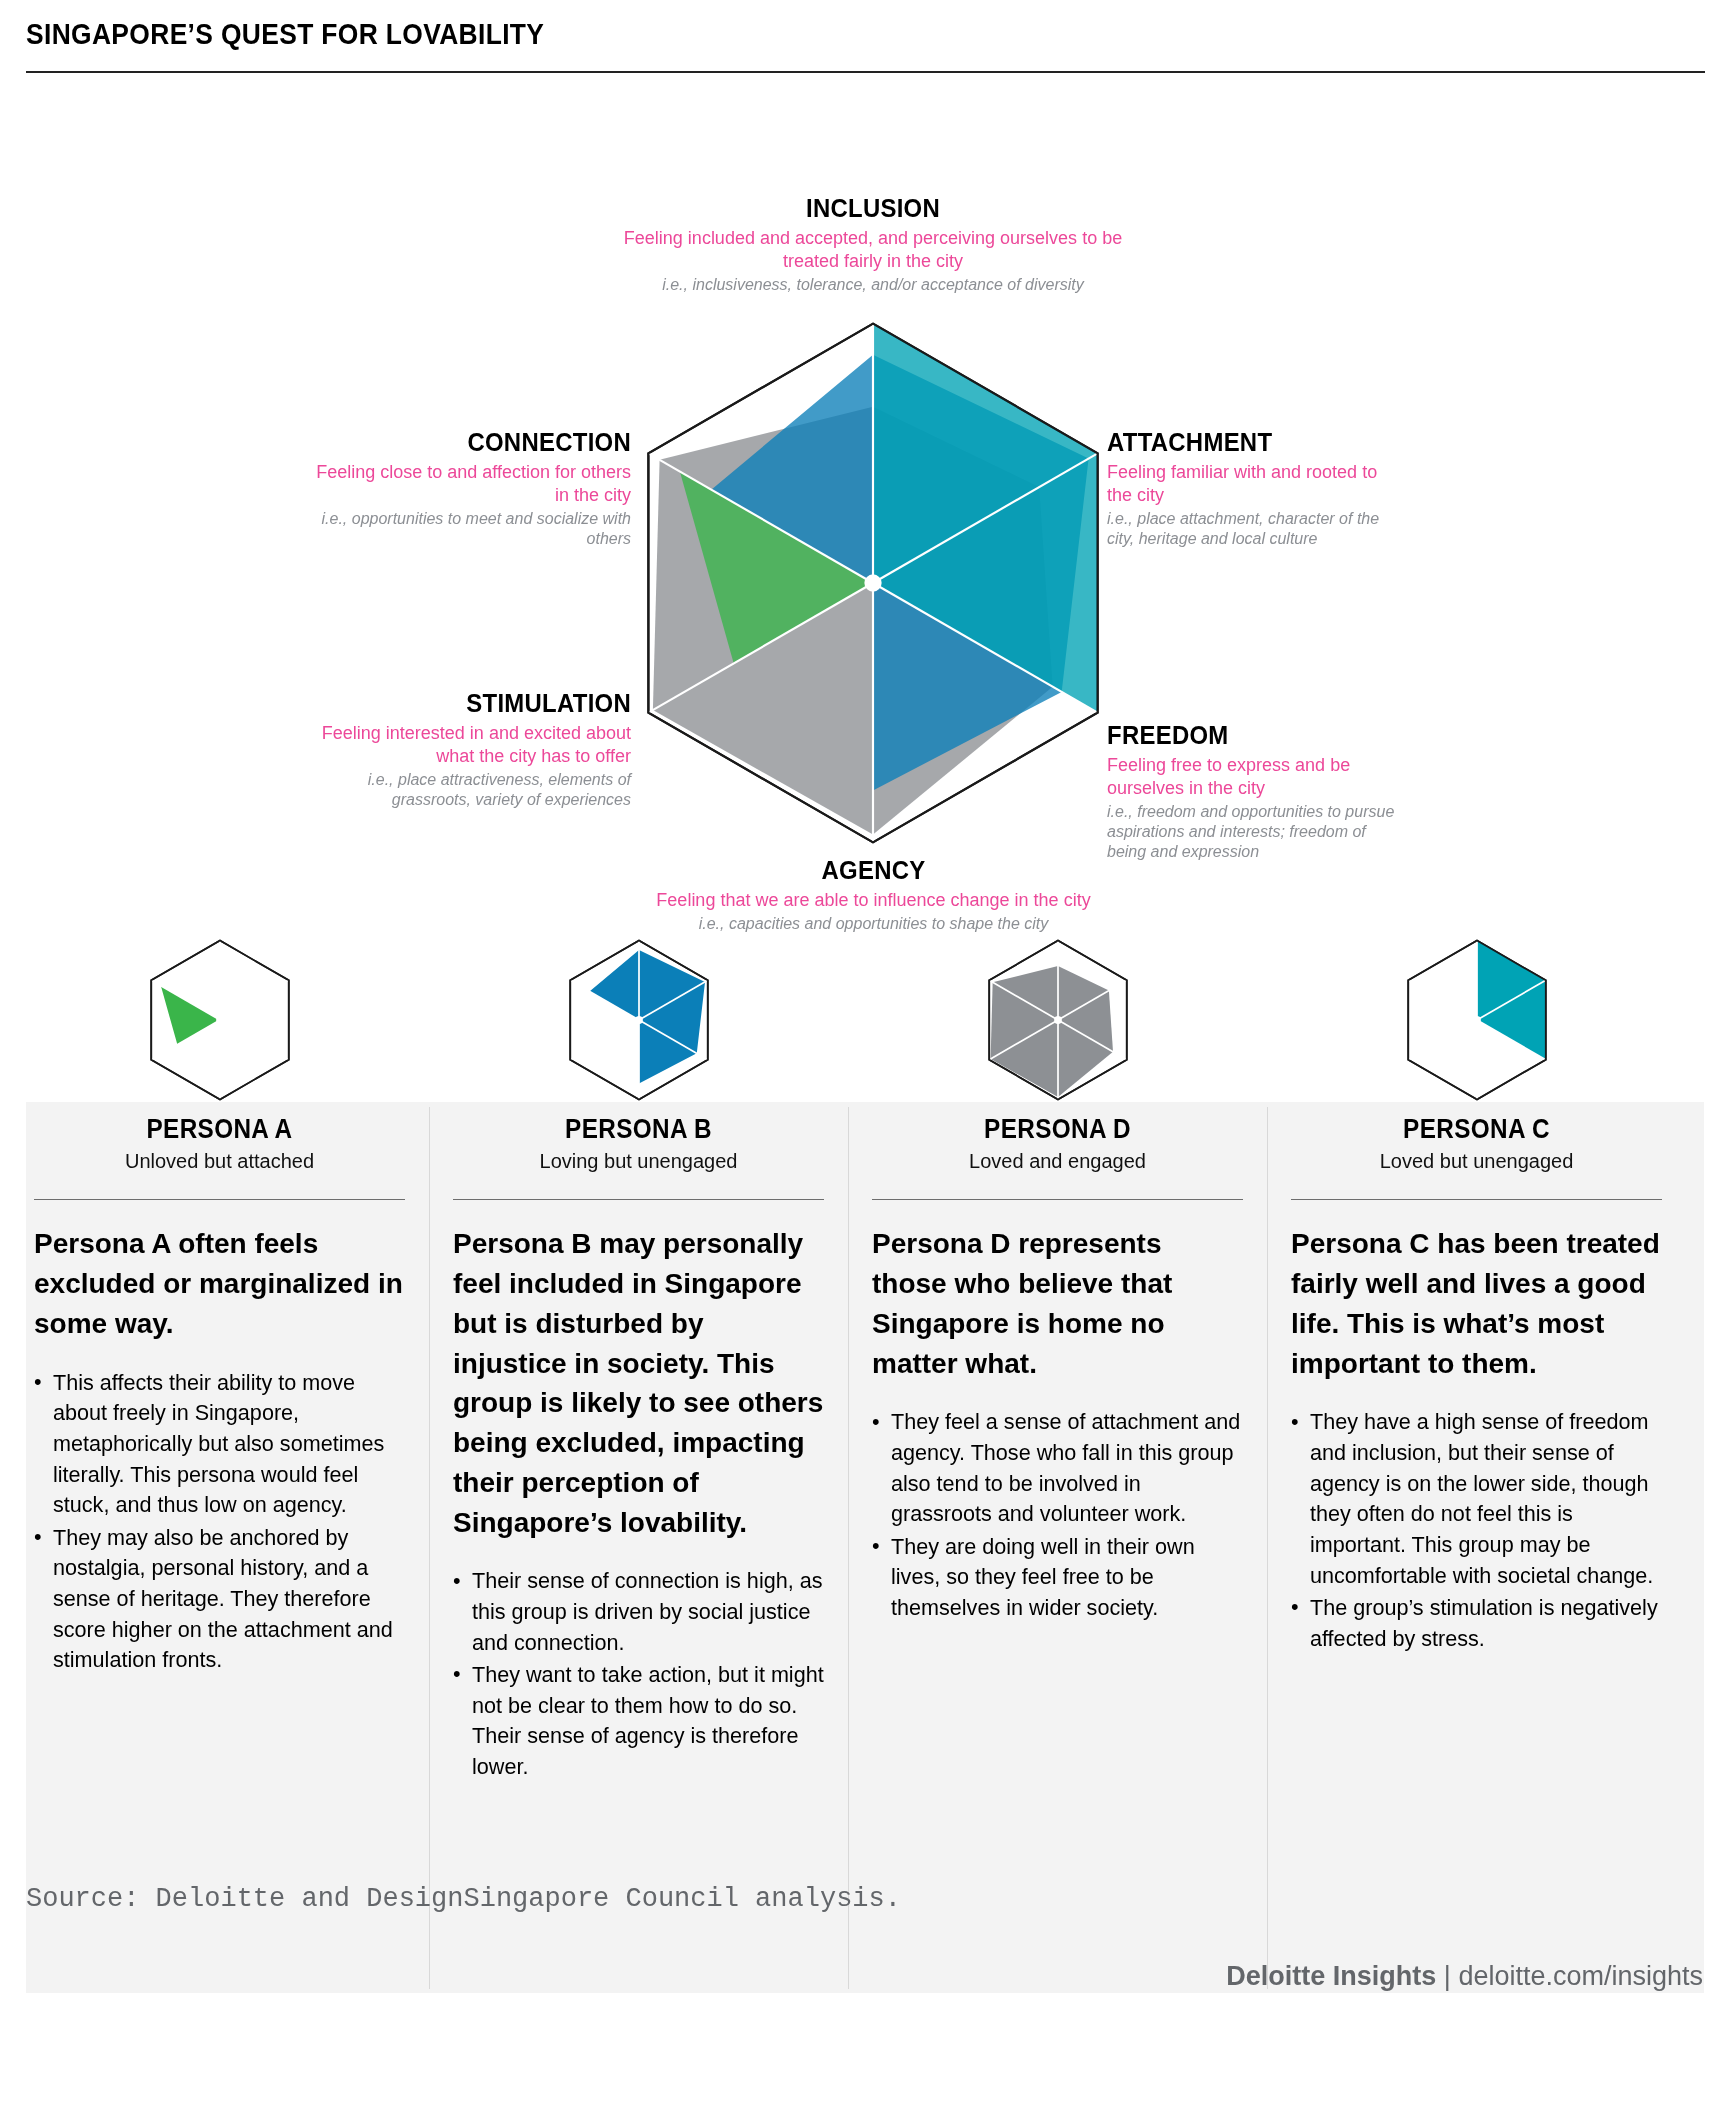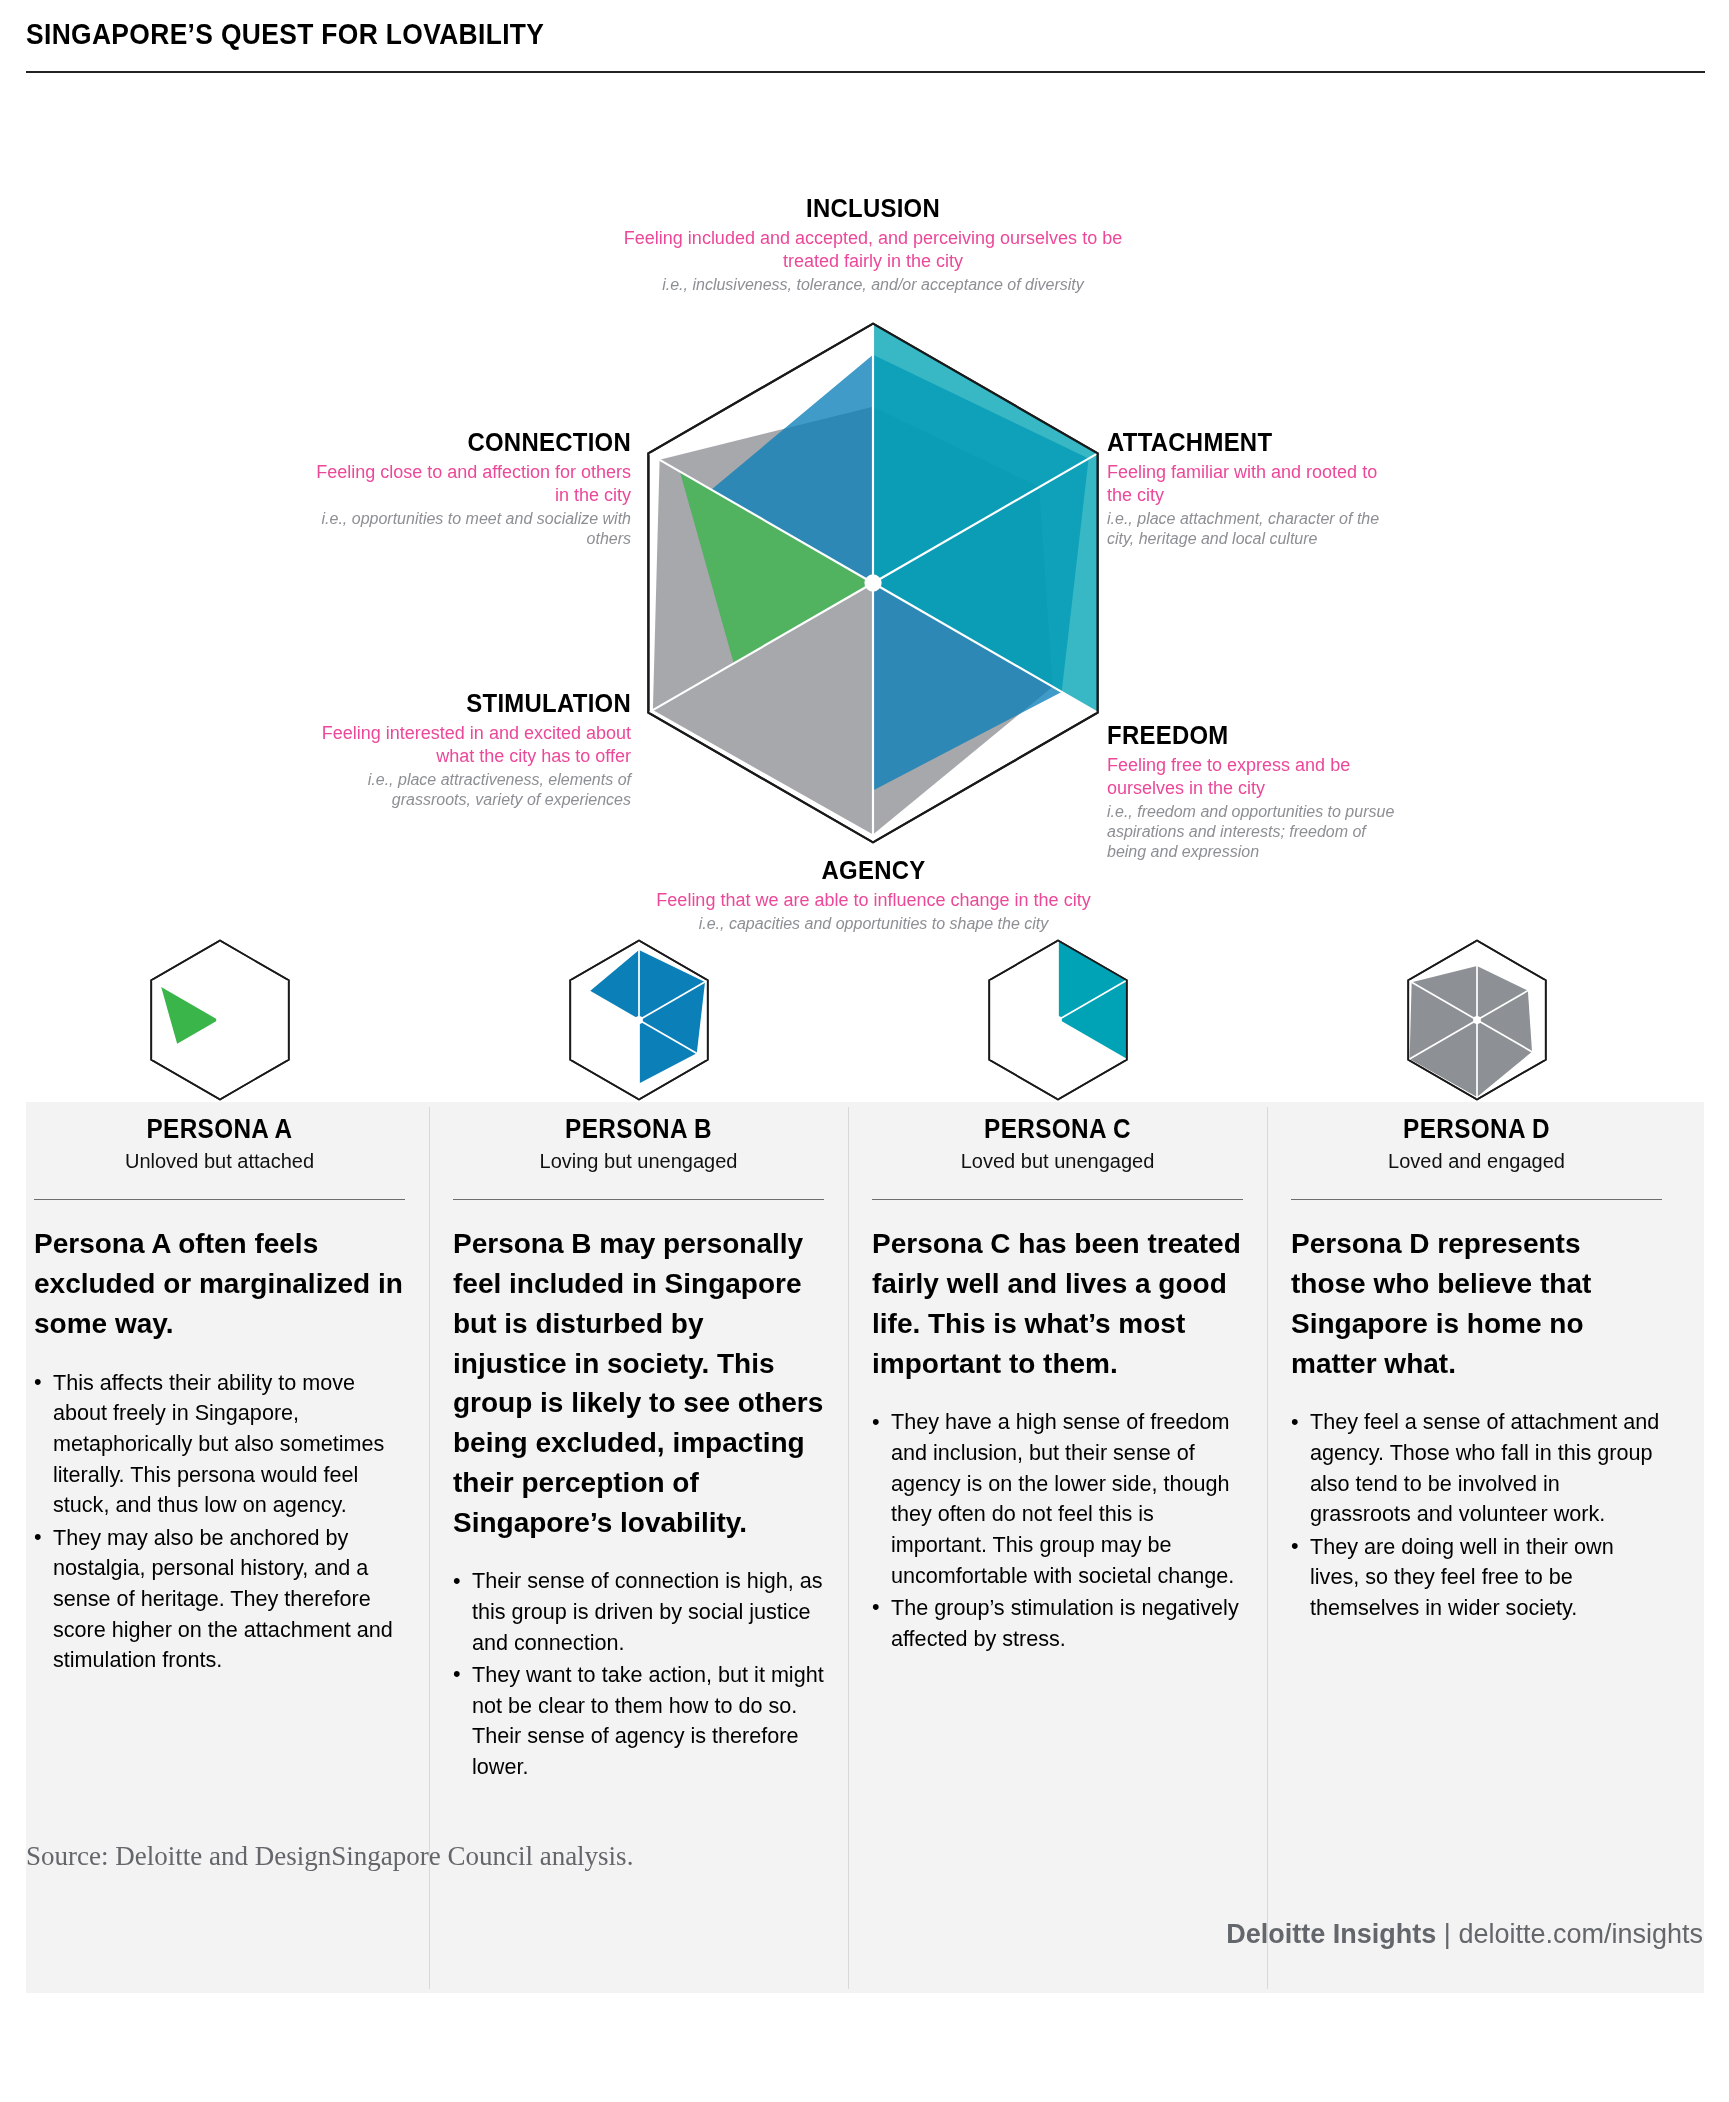--- a/index.html
+++ b/index.html
@@ -146,24 +146,24 @@
     content: "\2022";
     position: absolute;
     left: 0; top: -0.9px;
     font-size: 21.6px;
     color: #000;
   }
 
   
   #footer { position: relative; padding: 0 26px; }
   #source-line {
-    font-family: Liberation Serif, serif;
+    font-family: Liberation Mono, monospace;
     font-size: 27px;
     color: #63666a;
-    margin-top: 57px;
+    margin-top: 100px;
   }
   #brand-line {
     font-family: "Liberation Sans Narrow", "Liberation Sans", sans-serif;
     font-size: 27px;
     color: #63666a;
     text-align: right;
     margin-top: 47px;
     padding-bottom: 24px;
   }
   #brand-line .brand-strong { font-weight: 700; }
@@ -282,20 +282,45 @@
       <ul class="persona-bullets">
         <li>Their sense of connection is high, as this group is driven by social justice and connection.</li>
         <li>They want to take action, but it might not be clear to them how to do so. Their sense of agency is therefore lower.</li>
       </ul>
     </div>
 
     <div class="persona-col">
       <div class="persona-hex-wrap">
         <svg class="mini-radar" width="182" height="164" viewBox="0 0 210 190">
             <polygon points="105.00,3.00 184.67,49.00 184.67,141.00 105.00,187.00 25.33,141.00 25.33,49.00" fill="#ffffff" stroke="#1a1a1a" stroke-width="2"></polygon>
+            <polygon points="105.00,32.44 163.96,60.96 168.74,131.80 105.00,184.24 26.92,140.08 29.31,51.30" fill="#8d9094" fill-opacity="1" stroke="none"></polygon>
+            <line x1="105" y1="95" x2="105" y2="3" stroke="#ffffff" stroke-width="2"></line>
+            <line x1="105" y1="95" x2="184.67433714816838" y2="49.00000000000001" stroke="#ffffff" stroke-width="2"></line>
+            <line x1="105" y1="95" x2="184.67433714816838" y2="141" stroke="#ffffff" stroke-width="2"></line>
+            <line x1="105" y1="95" x2="105" y2="187" stroke="#ffffff" stroke-width="2"></line>
+            <line x1="105" y1="95" x2="25.325662851831638" y2="141" stroke="#ffffff" stroke-width="2"></line>
+            <line x1="105" y1="95" x2="25.325662851831652" y2="48.99999999999999" stroke="#ffffff" stroke-width="2"></line>
+            <polygon points="105.00,3.00 184.67,49.00 184.67,141.00 105.00,187.00 25.33,141.00 25.33,49.00" fill="none" stroke="#1a1a1a" stroke-width="2"></polygon>
+            <circle cx="105" cy="95" r="4.5" fill="#ffffff" stroke="none"></circle>
+          </svg>
+      </div>
+      <div class="persona-name">PERSONA D</div>
+      <div class="persona-sub">Loved and engaged</div>
+      <div class="persona-rule"></div>
+      <div class="persona-lead">Persona D represents those who believe that Singapore is home no matter what.</div>
+      <ul class="persona-bullets">
+        <li>They feel a sense of attachment and agency. Those who fall in this group also tend to be involved in grassroots and volunteer work.</li>
+        <li>They are doing well in their own lives, so they feel free to be themselves in wider society.</li>
+      </ul>
+    </div>
+
+    <div class="persona-col">
+      <div class="persona-hex-wrap">
+        <svg class="mini-radar" width="182" height="164" viewBox="0 0 210 190">
+            <polygon points="105.00,3.00 184.67,49.00 184.67,141.00 105.00,187.00 25.33,141.00 25.33,49.00" fill="#ffffff" stroke="#1a1a1a" stroke-width="2"></polygon>
             <polygon points="105.00,3.00 184.67,49.00 184.67,141.00 105.00,95.00 65.16,118.00 105.00,95.00" fill="#00a3b5" fill-opacity="1" stroke="none"></polygon>
             <line x1="105" y1="95" x2="105" y2="3" stroke="#ffffff" stroke-width="2"></line>
             <line x1="105" y1="95" x2="184.67433714816838" y2="49.00000000000001" stroke="#ffffff" stroke-width="2"></line>
             <line x1="105" y1="95" x2="184.67433714816838" y2="141" stroke="#ffffff" stroke-width="2"></line>
             <line x1="105" y1="95" x2="105" y2="187" stroke="#ffffff" stroke-width="2"></line>
             <line x1="105" y1="95" x2="25.325662851831638" y2="141" stroke="#ffffff" stroke-width="2"></line>
             <line x1="105" y1="95" x2="25.325662851831652" y2="48.99999999999999" stroke="#ffffff" stroke-width="2"></line>
             <polygon points="105.00,3.00 184.67,49.00 184.67,141.00 105.00,187.00 25.33,141.00 25.33,49.00" fill="none" stroke="#1a1a1a" stroke-width="2"></polygon>
             <circle cx="105" cy="95" r="4.5" fill="#ffffff" stroke="none"></circle>
           </svg>
@@ -303,45 +328,20 @@
       <div class="persona-name">PERSONA C</div>
       <div class="persona-sub">Loved but unengaged</div>
       <div class="persona-rule"></div>
       <div class="persona-lead">Persona C has been treated fairly well and lives a good life. This is what’s most important to them.</div>
       <ul class="persona-bullets">
         <li>They have a high sense of freedom and inclusion, but their sense of agency is on the lower side, though they often do not feel this is important. This group may be uncomfortable with societal change.</li>
         <li>The group’s stimulation is negatively affected by stress.</li>
       </ul>
     </div>
 
-    <div class="persona-col">
-      <div class="persona-hex-wrap">
-        <svg class="mini-radar" width="182" height="164" viewBox="0 0 210 190">
-            <polygon points="105.00,3.00 184.67,49.00 184.67,141.00 105.00,187.00 25.33,141.00 25.33,49.00" fill="#ffffff" stroke="#1a1a1a" stroke-width="2"></polygon>
-            <polygon points="105.00,32.44 163.96,60.96 168.74,131.80 105.00,184.24 26.92,140.08 29.31,51.30" fill="#8d9094" fill-opacity="1" stroke="none"></polygon>
-            <line x1="105" y1="95" x2="105" y2="3" stroke="#ffffff" stroke-width="2"></line>
-            <line x1="105" y1="95" x2="184.67433714816838" y2="49.00000000000001" stroke="#ffffff" stroke-width="2"></line>
-            <line x1="105" y1="95" x2="184.67433714816838" y2="141" stroke="#ffffff" stroke-width="2"></line>
-            <line x1="105" y1="95" x2="105" y2="187" stroke="#ffffff" stroke-width="2"></line>
-            <line x1="105" y1="95" x2="25.325662851831638" y2="141" stroke="#ffffff" stroke-width="2"></line>
-            <line x1="105" y1="95" x2="25.325662851831652" y2="48.99999999999999" stroke="#ffffff" stroke-width="2"></line>
-            <polygon points="105.00,3.00 184.67,49.00 184.67,141.00 105.00,187.00 25.33,141.00 25.33,49.00" fill="none" stroke="#1a1a1a" stroke-width="2"></polygon>
-            <circle cx="105" cy="95" r="4.5" fill="#ffffff" stroke="none"></circle>
-          </svg>
-      </div>
-      <div class="persona-name">PERSONA D</div>
-      <div class="persona-sub">Loved and engaged</div>
-      <div class="persona-rule"></div>
-      <div class="persona-lead">Persona D represents those who believe that Singapore is home no matter what.</div>
-      <ul class="persona-bullets">
-        <li>They feel a sense of attachment and agency. Those who fall in this group also tend to be involved in grassroots and volunteer work.</li>
-        <li>They are doing well in their own lives, so they feel free to be themselves in wider society.</li>
-      </ul>
-    </div>
-
   </div>
 </div>
 
 <div id="footer">
   <div id="source-line">Source: Deloitte and DesignSingapore Council analysis.</div>
   <div id="brand-line">
     <span class="brand-strong">Deloitte Insights</span><span> | </span><span>deloitte.com/insights</span>
   </div>
 </div>
 

